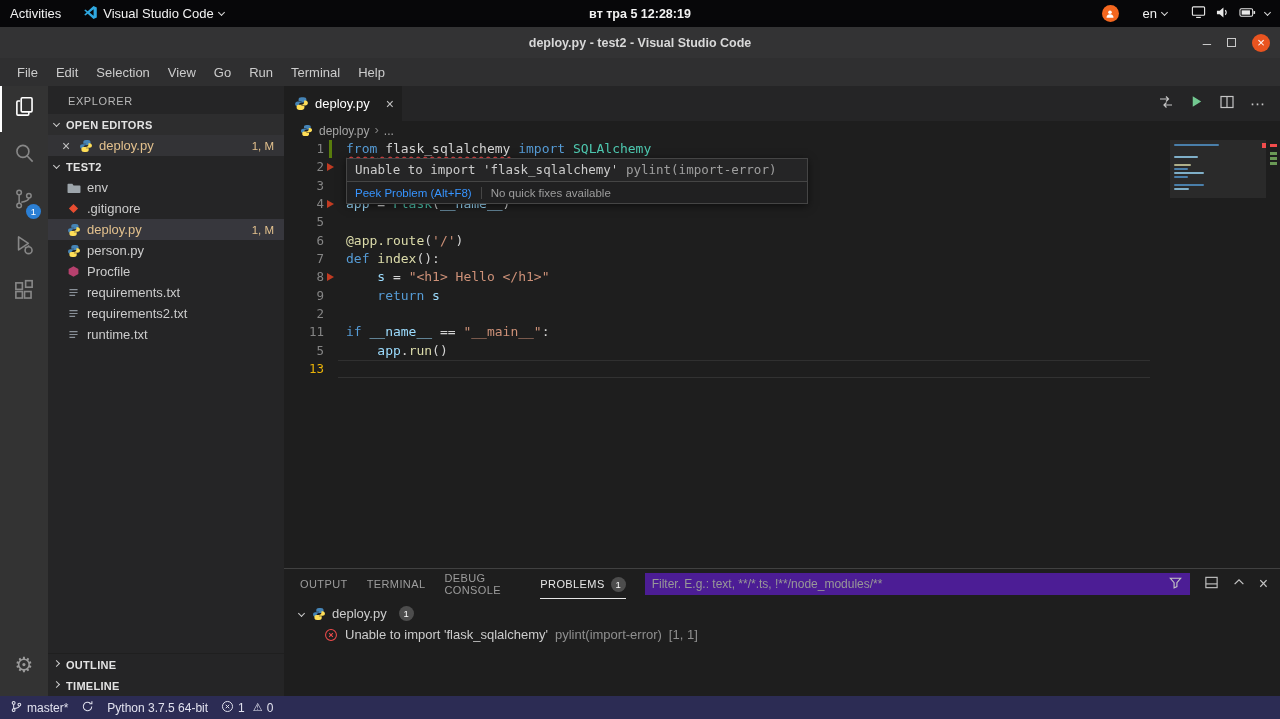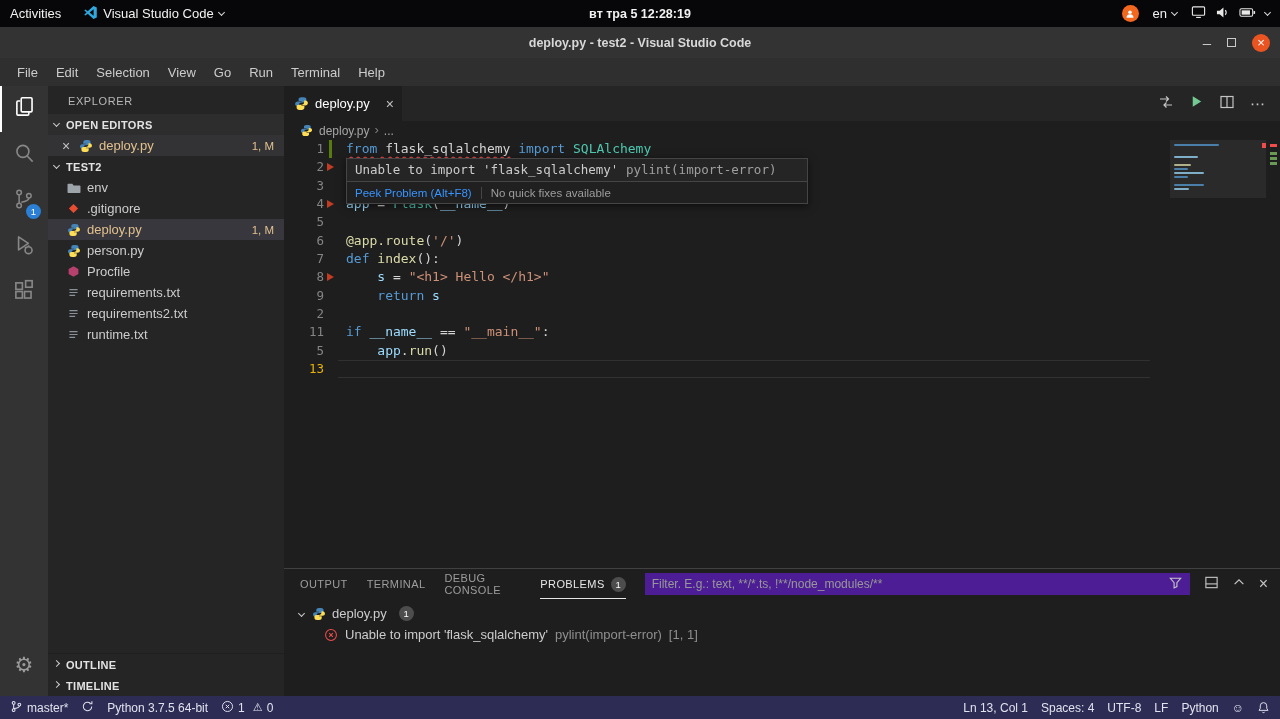--- a/index.html
+++ b/index.html
@@ -6,21 +6,21 @@
   html,body{width:1280px;height:719px;overflow:hidden;background:#1e1e1e;
     font-family:"Liberation Sans",sans-serif;-webkit-font-smoothing:antialiased;}
   .screen{position:relative;width:1280px;height:719px;display:flex;flex-direction:column;}
 
   
   .gnome-bar{height:27px;background:#070709;color:#f2f2f2;display:flex;align-items:center;
     font-size:13px;padding:0 10px;position:relative;flex:none;}
   .gb-left{display:flex;align-items:center;gap:22px;}
   .gb-item{display:flex;align-items:center;gap:5px;cursor:default;}
   .gb-center{position:absolute;left:50%;transform:translateX(-50%);font-weight:bold;font-size:12.5px;}
-  .gb-right{margin-left:auto;display:flex;align-items:center;gap:14px;}
+  .gb-right{margin-left:auto;display:flex;align-items:center;gap:24px;}
   .chev{display:inline-block;width:5px;height:5px;border-right:1px solid #d9d9d9;
     border-bottom:1px solid #d9d9d9;transform:rotate(45deg);margin-top:-3px;}
   .chev.right{transform:rotate(-45deg);}
   .chev.dark{border-color:#cccccc;}
   .notif{width:17px;height:17px;border-radius:50%;background:#f4671f;display:flex;
     align-items:center;justify-content:center;}
   .gb-icons{display:flex;align-items:center;gap:9px;}
 
   
   .titlebar{height:31px;background:#333334;display:flex;align-items:center;flex:none;position:relative;}
@@ -584,28 +584,14 @@
       <span class="sbar-item">
         <span><svg width="13" height="13" viewBox="0 0 16 16" fill="none" stroke="currentColor" stroke-width="1.2">
               <circle cx="8" cy="8" r="6.2"></circle>
               <path d="m5.9 5.9 4.2 4.2M10.1 5.9l-4.2 4.2"></path>
             </svg></span>
         <span>1</span>
         <span class="warn-glyph">⚠</span>
         <span>0</span>
       </span>
     </div>
-    <div class="sbar-right">
-      <span class="sbar-item">Ln 13, Col 1</span>
-      <span class="sbar-item">Spaces: 4</span>
-      <span class="sbar-item">UTF-8</span>
-      <span class="sbar-item">LF</span>
-      <span class="sbar-item">Python</span>
-      <span class="sbar-item">☺</span>
-      <span class="sbar-item">
-        <svg width="13" height="13" viewBox="0 0 16 16" fill="none" stroke="currentColor" stroke-width="1.2">
-            <path d="M8 2a4 4 0 0 0-4 4v3L2.5 11.5h11L12 9V6a4 4 0 0 0-4-4z"></path>
-            <path d="M6.5 13.3a1.6 1.6 0 0 0 3 0"></path>
-          </svg>
-      </span>
-    </div>
   </div>
 </div>
 
 </body></html>

